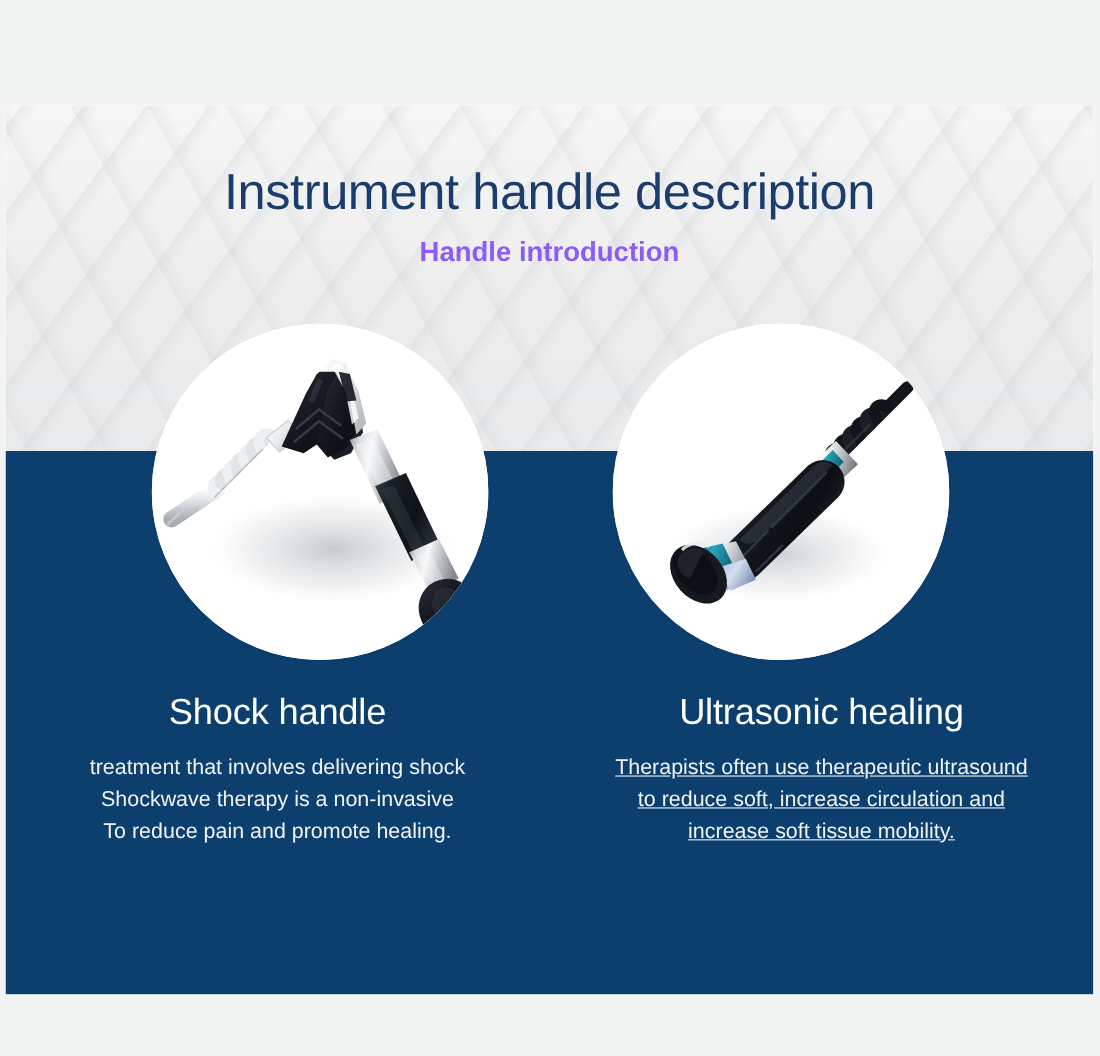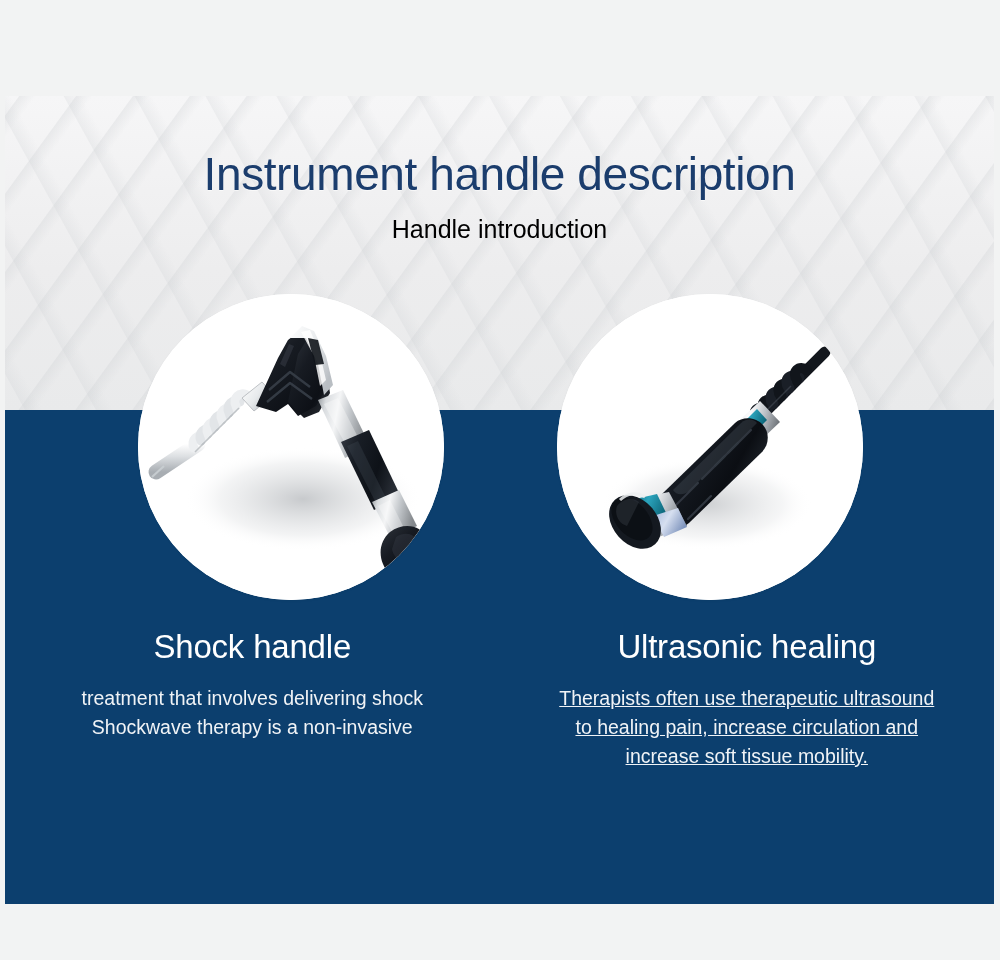--- a/index.html
+++ b/index.html
@@ -77,22 +77,22 @@
     font-size: 46px;
     font-weight: 400;
     letter-spacing: -0.4px;
     color: #1b3d6d;
     line-height: 1.05;
     text-shadow: 0 1px 1px rgba(255,255,255,0.7);
   }
   .sub-title {
     margin: 18px 0 0 0;
     font-size: 25px;
-    font-weight: 400;
-    color: #000000;
+    font-weight: 700;
+    color: #8b5cf6;
     line-height: 1.1;
   }
 
   
   .circle {
     position: absolute;
     width: 306px;
     height: 306px;
     border-radius: 50%;
     background: #ffffff;
@@ -378,28 +378,29 @@
       </svg>
     </div>
 
     <div class="cols">
 
       <div class="col left-col">
         <h3 class="col-heading">Shock handle</h3>
         <p class="col-body">
           <span class="line">treatment that involves delivering shock</span>
           <span class="line">Shockwave therapy is a non-invasive</span>
+          <span class="line">To reduce pain and promote healing.</span>
         </p>
       </div>
 
       <div class="col right-col">
         <h3 class="col-heading">Ultrasonic healing</h3>
         <p class="col-body">
           <span class="line">Therapists often use therapeutic ultrasound</span>
-          <span class="line">to healing pain, increase circulation and</span>
+          <span class="line">to reduce soft, increase circulation and</span>
           <span class="line">increase soft tissue mobility.</span>
         </p>
       </div>
 
     </div>
 
   </div>
 </div>
 
 </body></html>

